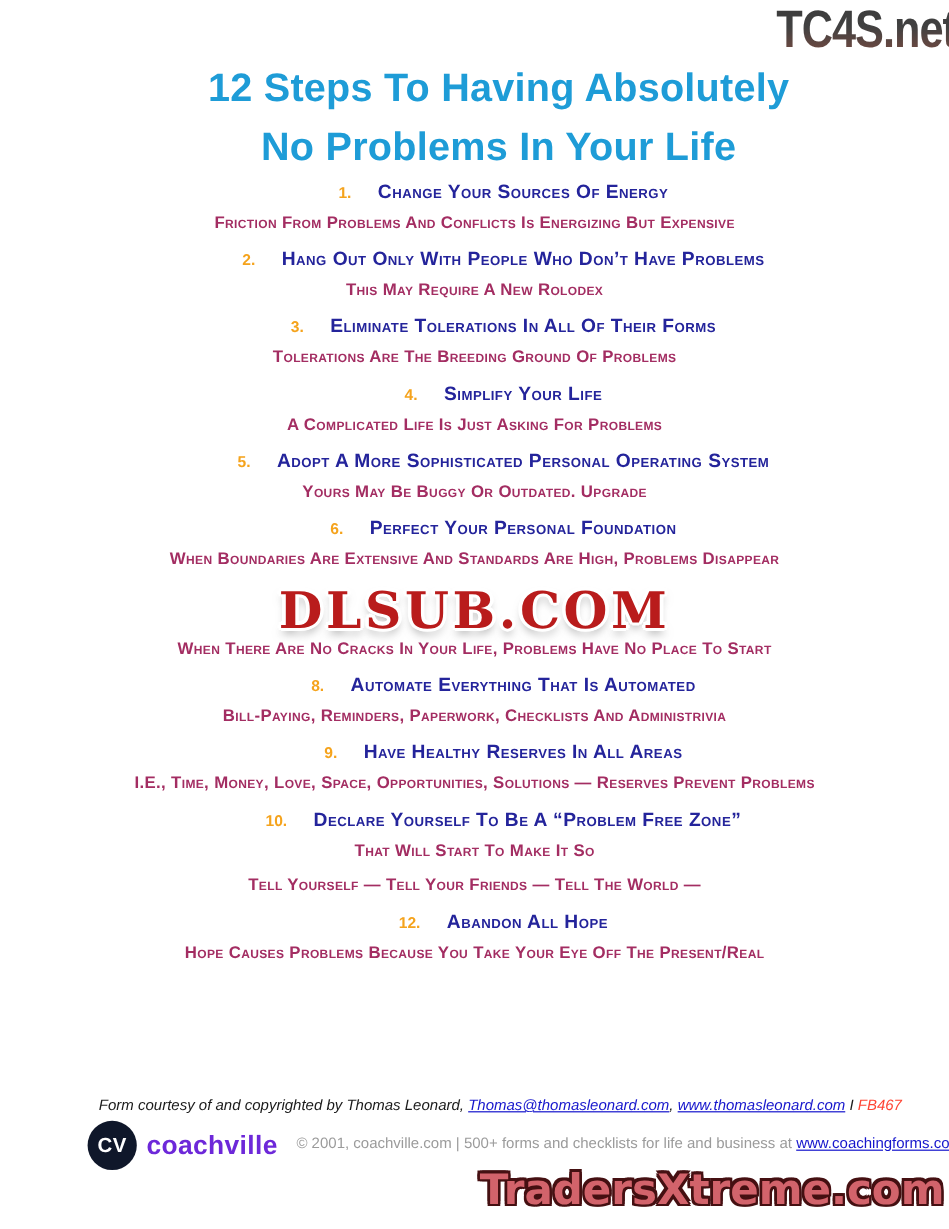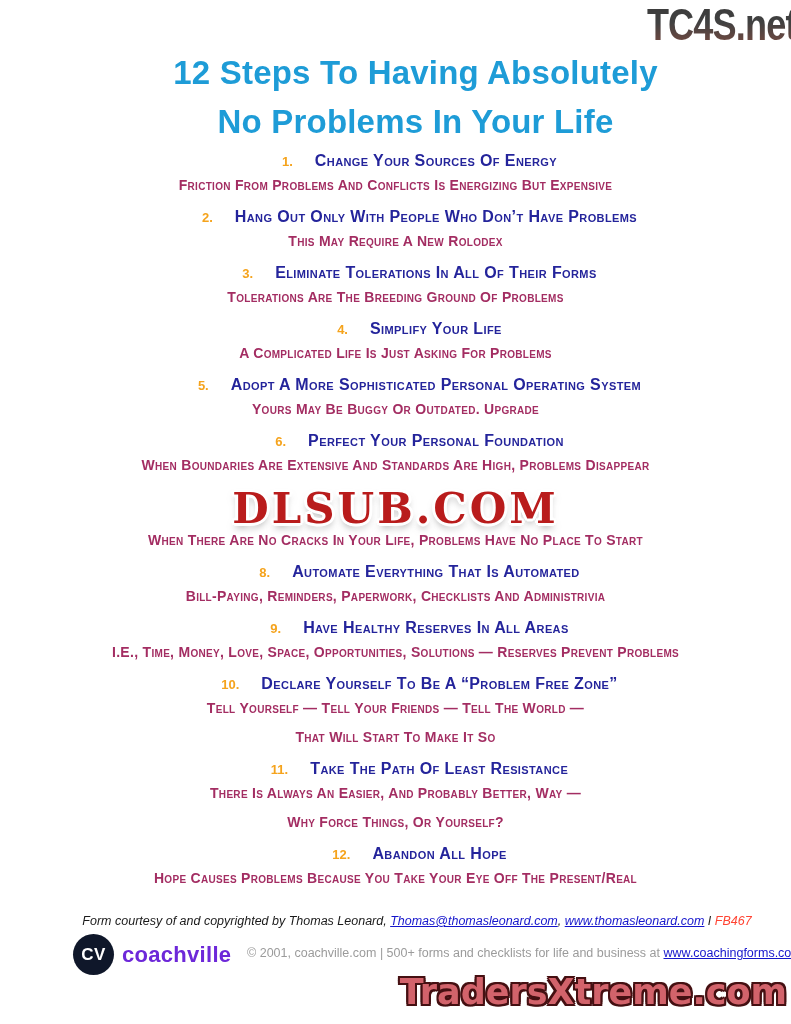--- a/index.html
+++ b/index.html
@@ -241,31 +241,24 @@
     <div class="step-heading">
       <span class="step-num">9.</span><span class="step-head-text">Have Healthy Reserves In All Areas</span>
     </div>
     <div class="step-sub">I.E., Time, Money, Love, Space, Opportunities, Solutions — Reserves Prevent Problems</div>
   </div>
 
   <div class="step">
     <div class="step-heading">
       <span class="step-num">10.</span><span class="step-head-text">Declare Yourself To Be A “Problem Free Zone”</span>
     </div>
+    <div class="step-sub">That Will Start To Make It So</div>
     <div class="step-sub">Tell Yourself — Tell Your Friends — Tell The World —</div>
-    <div class="step-sub">That Will Start To Make It So</div>
-  </div>
-
-  <div class="step">
-    <div class="step-heading">
-      <span class="step-num">11.</span><span class="step-head-text">Take The Path Of Least Resistance</span>
-    </div>
-    <div class="step-sub">There Is Always An Easier, And Probably Better, Way —</div>
-    <div class="step-sub">Why Force Things, Or Yourself?</div>
-  </div>
+  </div>
+
 
   <div class="step">
     <div class="step-heading">
       <span class="step-num">12.</span><span class="step-head-text">Abandon All Hope</span>
     </div>
     <div class="step-sub">Hope Causes Problems Because You Take Your Eye Off The Present/Real</div>
   </div>
 
 </div>
 

